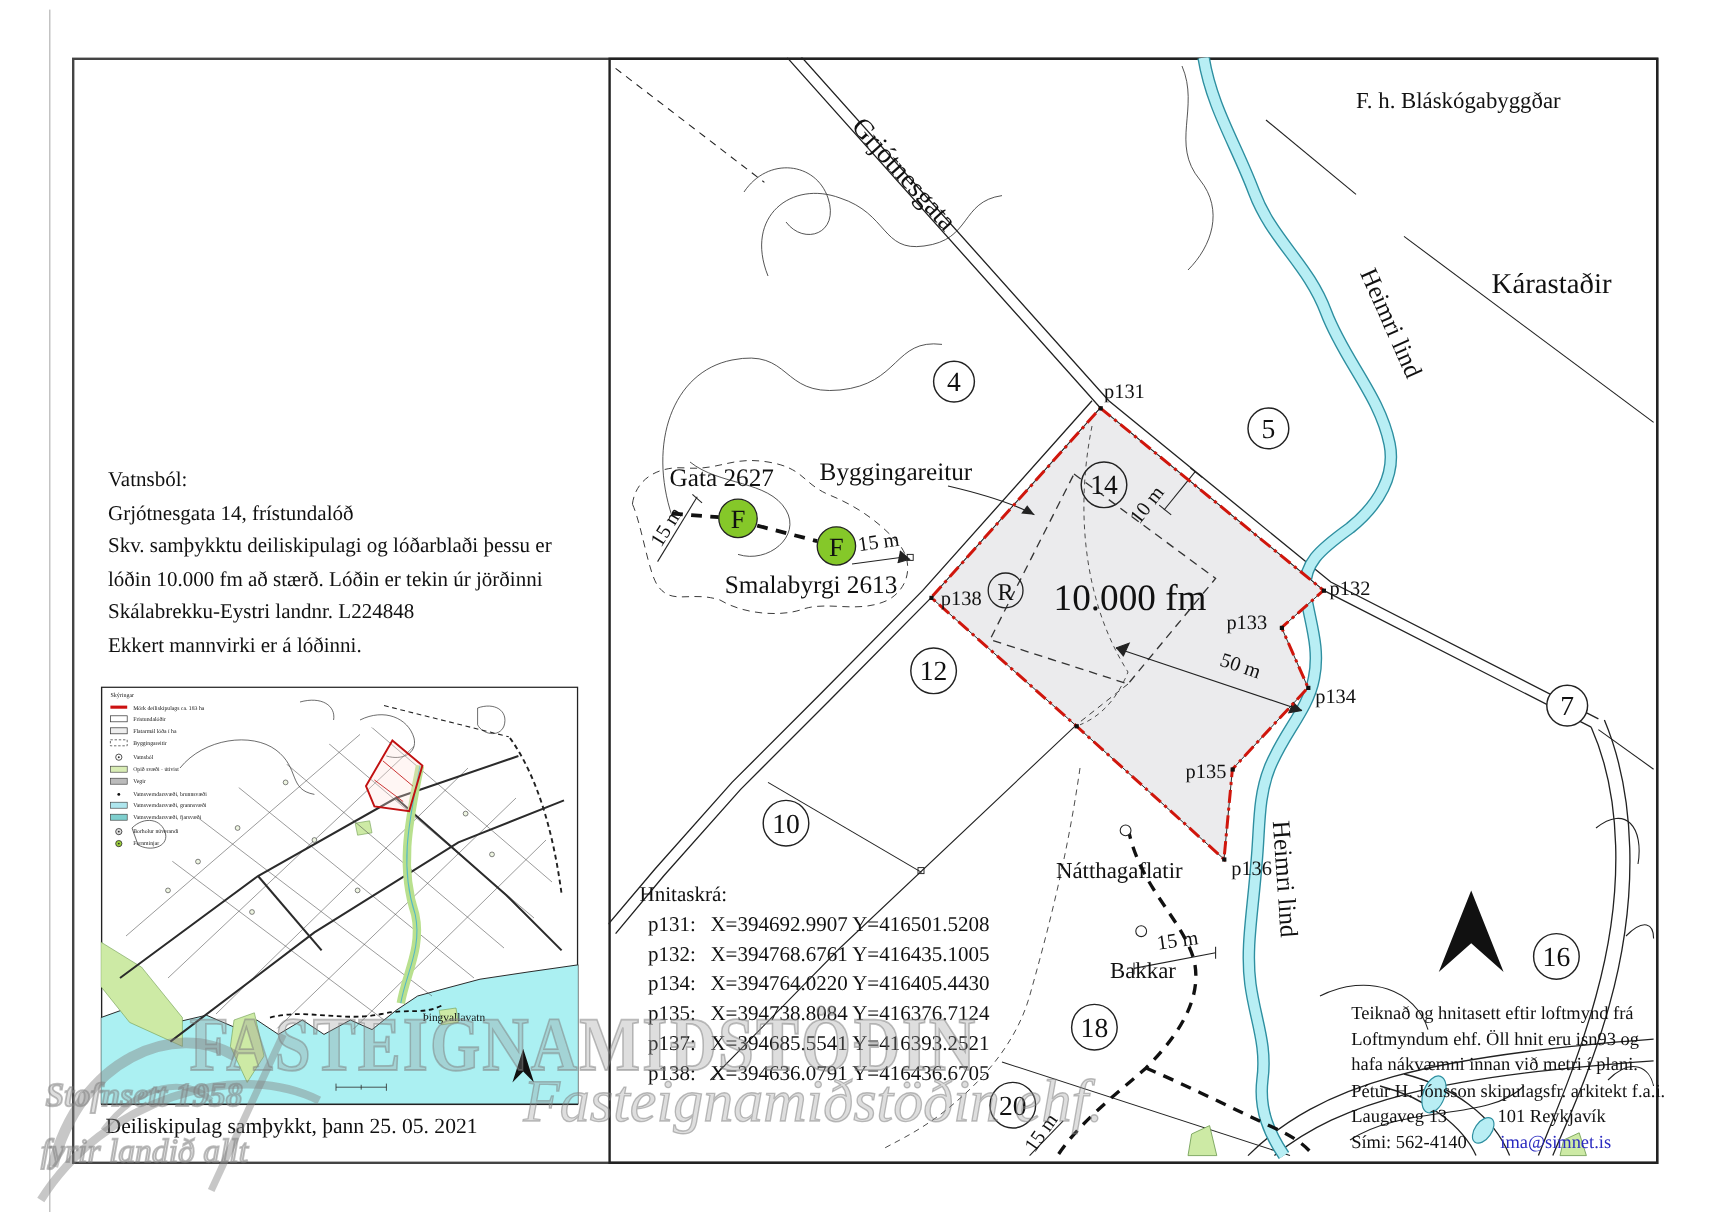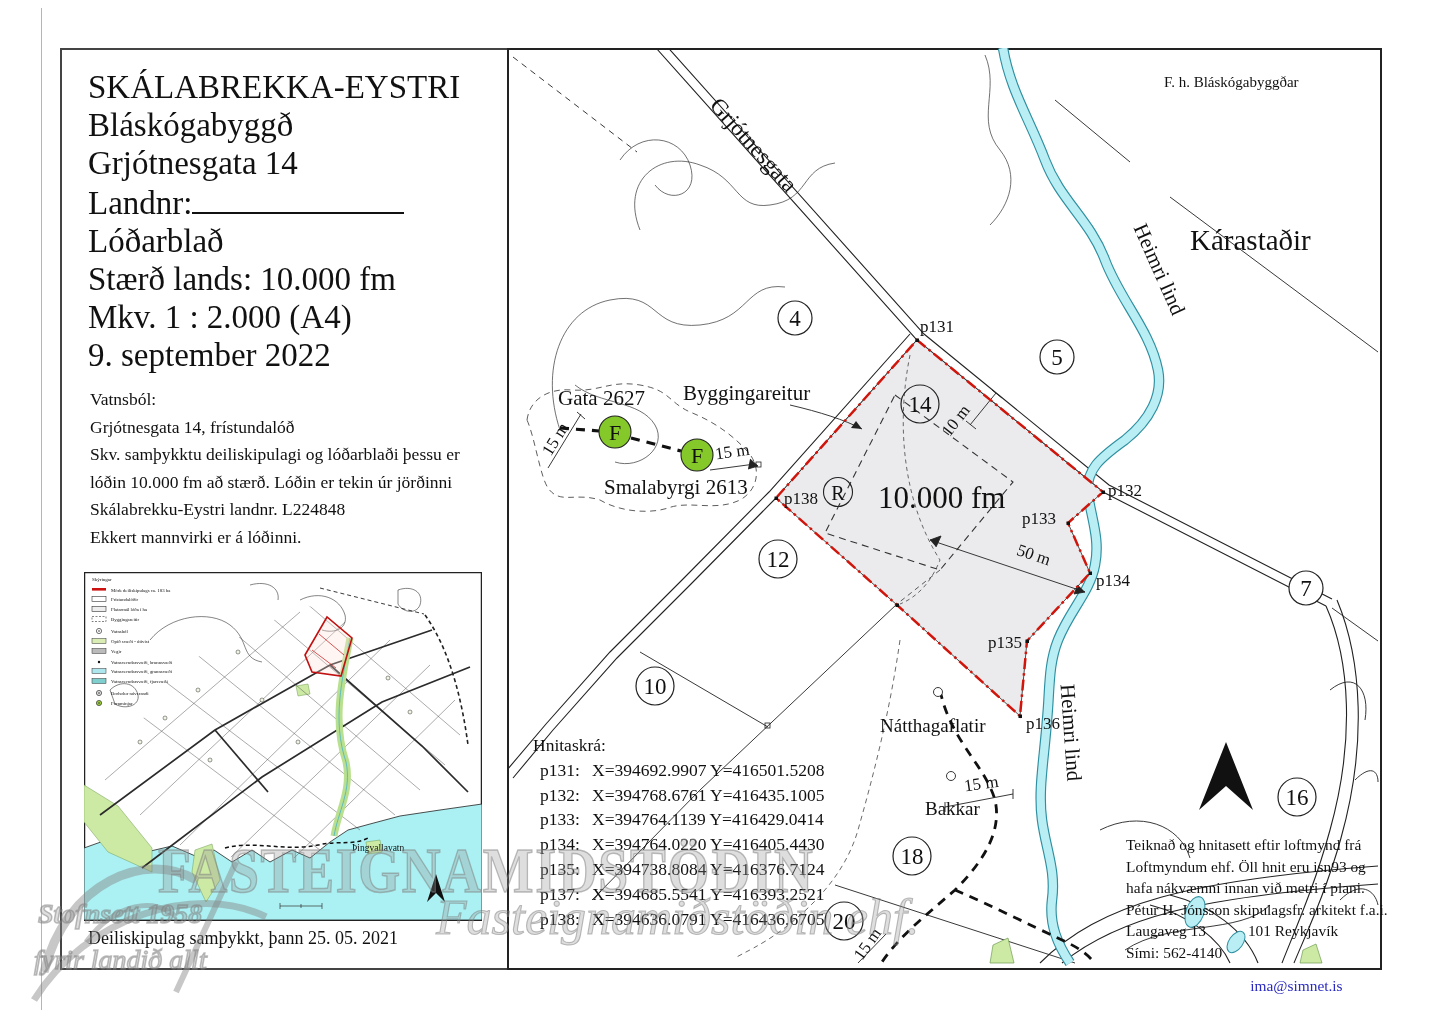--- a/index.html
+++ b/index.html
@@ -15,51 +15,41 @@
   #skyringar{left:90px;top:386px;font-size:17.5px;line-height:27.5px;white-space:nowrap;}
   #inset-caption{left:88px;top:928px;font-size:18px;}
   
   #hnitaskra{left:533px;top:733px;font-size:17.5px;line-height:24.8px;white-space:nowrap;z-index:3;}
   #hnitaskra .row{padding-left:7px;display:flex;align-items:flex-end;}
   #hnitaskra .pid{width:52px;}
   #attribution{left:1126px;top:834px;font-size:15.4px;line-height:21.6px;white-space:nowrap;z-index:3;}
   #attribution .pair{display:flex;}
   #attribution .gap1{width:42px;}
   #attribution .gap2{width:28px;}
-  .email{color:#2a2ac0;margin-top:33px;}
-  #behalf-label{left:1130px;top:74px;font-size:15px;z-index:3;margin-left:34px;}
-  #karastadir-label{left:1190px;top:224px;font-size:29px;z-index:3;}
+  .email{color:#2a2ac0;}
+  #behalf-label{left:1130px;top:74px;font-size:19px;z-index:3;}
+  #karastadir-label{left:1243px;top:224px;font-size:24px;z-index:3;}
   
   svg{position:absolute;overflow:hidden;}
   svg text{font-family:"Liberation Serif","DejaVu Serif",serif;fill:#111;}
   
   .wm{pointer-events:none;z-index:6;color:rgba(145,145,145,0.30);-webkit-text-stroke:1.5px rgba(125,125,125,0.5);}
   #wm-big{left:158px;top:834px;font-size:64px;font-weight:bold;letter-spacing:2px;transform:scaleX(.84);transform-origin:left top;white-space:nowrap;}
   #wm-script{left:436px;top:888px;font-size:50px;font-style:italic;white-space:nowrap;-webkit-text-stroke:1.1px rgba(125,125,125,0.5);}
   #wm-1958{left:38px;top:898px;font-size:28px;font-weight:bold;font-style:italic;}
   #wm-fyrir{left:34px;top:944px;font-size:28px;font-weight:normal;font-style:italic;}
 </style>
 </head>
 <body>
 
 <div id="page">
 
   <div class="abs" id="page-edge"></div>
   <div class="abs" id="outer-border"></div>
 
-  <div class="abs" id="title-block">
-    <div>SKÁLABREKKA-EYSTRI</div>
-    <div>Bláskógabyggð</div>
-    <div>Grjótnesgata 14</div>
-    <div class="landnr-line"><span>Landnr:</span><span class="uline"></span></div>
-    <div>Lóðarblað</div>
-    <div>Stærð lands: 10.000 fm</div>
-    <div>Mkv. 1 : 2.000 (A4)</div>
-    <div>9. september 2022</div>
-  </div>
 
   <div class="abs" id="skyringar">
     <div>Vatnsból:</div>
     <div>Grjótnesgata 14, frístundalóð</div>
     <div>Skv. samþykktu deiliskipulagi og lóðarblaði þessu er</div>
     <div>lóðin 10.000 fm að stærð.   Lóðin er tekin úr jörðinni</div>
     <div>Skálabrekku-Eystri landnr. L224848</div>
     <div>Ekkert mannvirki er á lóðinni.</div>
   </div>
 
@@ -353,24 +343,20 @@
     <div>Hnitaskrá:</div>
     <div class="row">
         <span class="pid">p131:</span>
         <span>X=394692.9907 Y=416501.5208</span>
       </div>
     <div class="row">
         <span class="pid">p132:</span>
         <span>X=394768.6761 Y=416435.1005</span>
       </div>
     <div class="row">
-        <span class="pid">p133:</span>
-        <span>X=394764.1139 Y=416429.0414</span>
-      </div>
-    <div class="row">
         <span class="pid">p134:</span>
         <span>X=394764.0220 Y=416405.4430</span>
       </div>
     <div class="row">
         <span class="pid">p135:</span>
         <span>X=394738.8084 Y=416376.7124</span>
       </div>
     <div class="row">
         <span class="pid">p137:</span>
         <span>X=394685.5541 Y=416393.2521</span>

